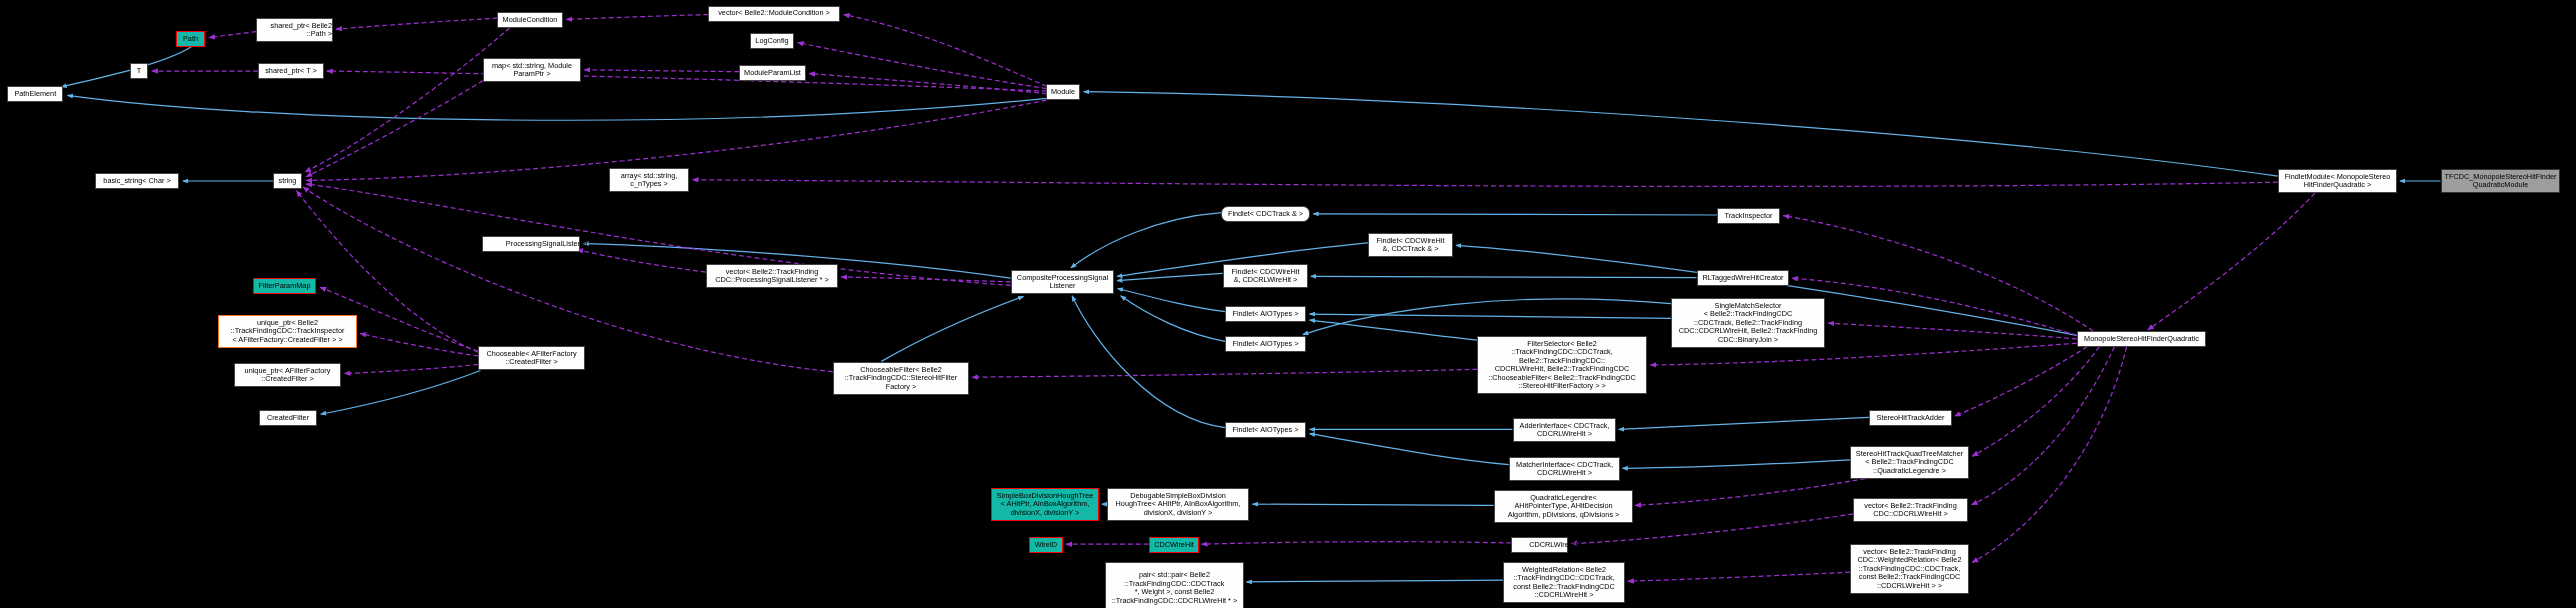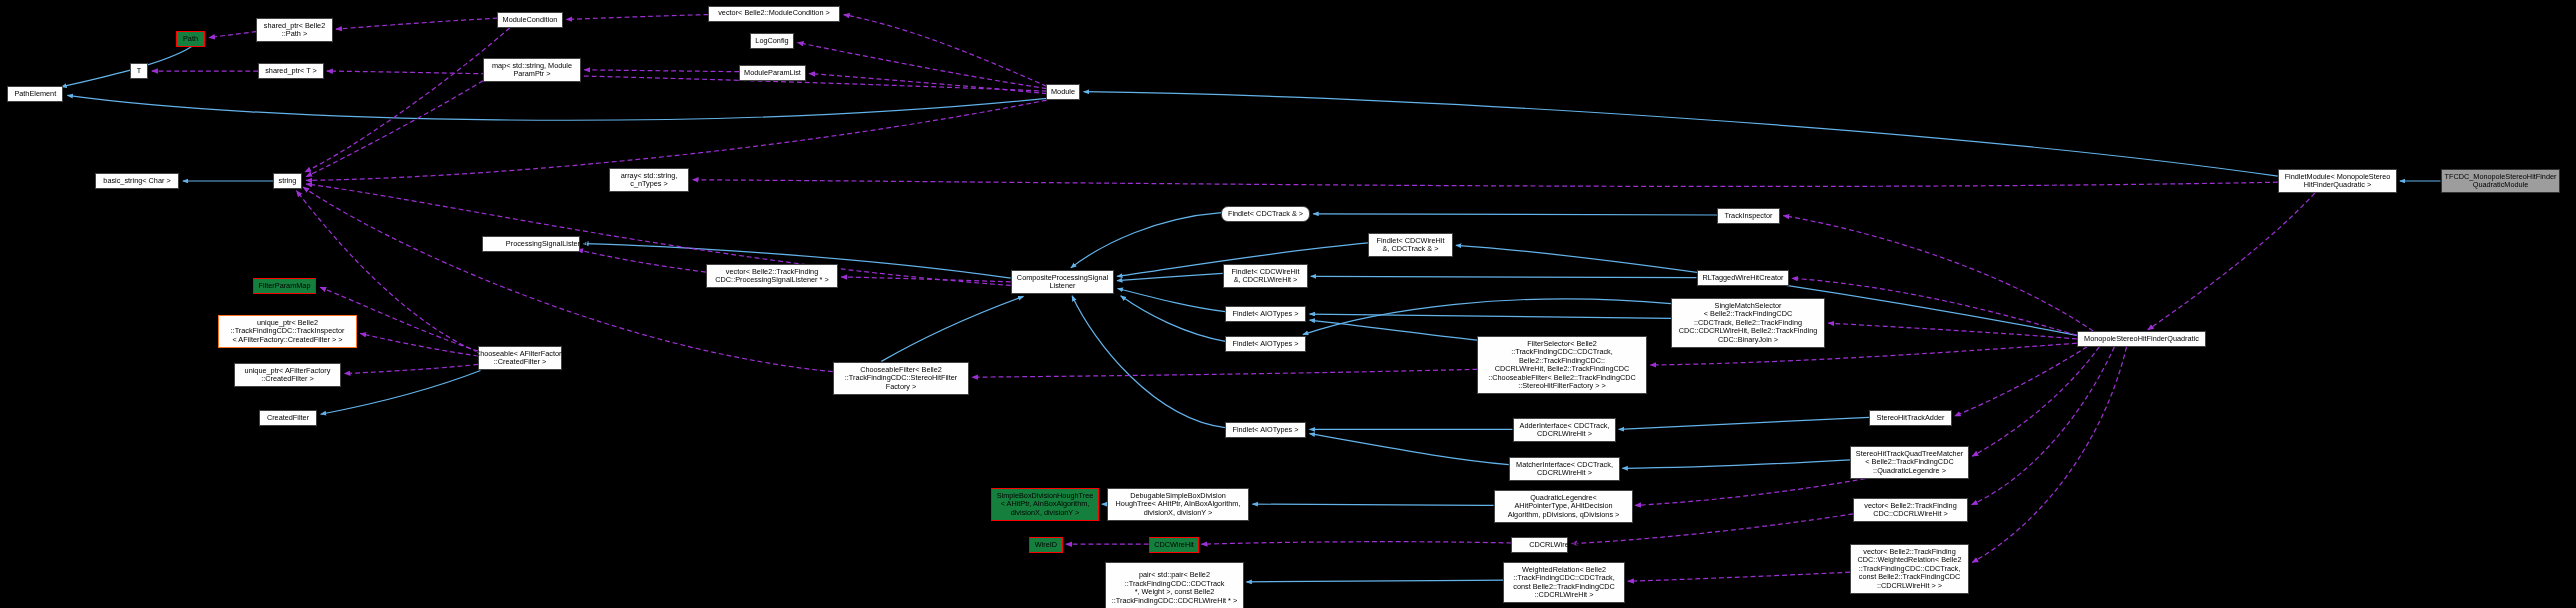--- a/index.html
+++ b/index.html
@@ -2,21 +2,21 @@
 <html style="font-size:9.7px"><head>
 <meta charset="utf-8">
 <style>
   html,body{margin:0;padding:0;background:#000;}
   #canvas{position:relative;width:2576px;height:608px;background:#000;overflow:hidden;
           font-family:"Liberation Sans","DejaVu Sans",sans-serif;}
   #edges{position:absolute;left:0;top:0;width:2576px;height:608px;}
   .node{position:absolute;display:flex;flex-direction:column;justify-content:center;align-items:center;
         background:#fefefe;border:1.2px solid #424242;color:#000;font-size:7.3px;line-height:8.5px;
         text-align:center;white-space:nowrap;box-sizing:border-box;z-index:2;cursor:pointer;}
-  .node.r{background:#15803d;border-color:#ff0000;}
+  .node.r{background:#14b8a6;border-color:#ff0000;}
   .node.o{background:#fefefe;border-color:#ff7020;}
   .node.g{background:#9d9d9d;border-color:#333;}
   .e-i{stroke:#63b3ea;stroke-width:2;fill:none;}
   .e-u{stroke:#9e30d5;stroke-width:2;fill:none;stroke-dasharray:8,5;}
 </style>
 </head>
 <body>
 
 <div id="canvas">
   <svg id="edges" width="2576" height="608" viewBox="0 0 4239 1001">
@@ -97,21 +97,21 @@
   <div id="nodes">
       <div class="node n" style="left: 7.3px; top: 86px; width: 56px; height: 16px;">
         <div>PathElement</div>
       </div>
       <div class="node r" style="left: 176px; top: 31px; width: 29px; height: 16px;">
         <div>Path</div>
       </div>
       <div class="node n" style="left: 130px; top: 63px; width: 18px; height: 16px;">
         <div>T</div>
       </div>
-      <div class="node n" style="left: 256px; top: 18px; width: 77px; height: 24px;">
+      <div class="node n" style="left: 256px; top: 18px; width: 77px; height: 24px; align-items: flex-end;">
         <div>shared_ptr&lt; Belle2</div>
         <div>::Path &gt;</div>
       </div>
       <div class="node n" style="left: 258px; top: 63px; width: 66px; height: 16px;">
         <div>shared_ptr&lt; T &gt;</div>
       </div>
       <div class="node n" style="left: 497px; top: 12px; width: 66px; height: 16px;">
         <div>ModuleCondition</div>
       </div>
       <div class="node n" style="left: 708px; top: 5.5px; width: 132px; height: 16px;">
@@ -148,21 +148,21 @@
         <div>CDC::ProcessingSignalListener * &gt;</div>
       </div>
       <div class="node r" style="left: 253px; top: 278px; width: 63px; height: 16px;">
         <div>FilterParamMap</div>
       </div>
       <div class="node o" style="left: 218px; top: 315px; width: 139px; height: 33px;">
         <div>unique_ptr&lt; Belle2</div>
         <div>::TrackFindingCDC::TrackInspector</div>
         <div>&lt; AFilterFactory::CreatedFilter &gt; &gt;</div>
       </div>
-      <div class="node n" style="left: 478px; top: 346px; width: 84px; height: 24px;">
+      <div class="node n" style="left: 478px; top: 346px; width: 107px; height: 24px;">
         <div>Chooseable&lt; AFilterFactory</div>
         <div>::CreatedFilter &gt;</div>
       </div>
       <div class="node n" style="left: 234px; top: 363px; width: 107px; height: 24px;">
         <div>unique_ptr&lt; AFilterFactory</div>
         <div>::CreatedFilter &gt;</div>
       </div>
       <div class="node n" style="left: 259px; top: 410px; width: 58px; height: 16px;">
         <div>CreatedFilter</div>
       </div>

